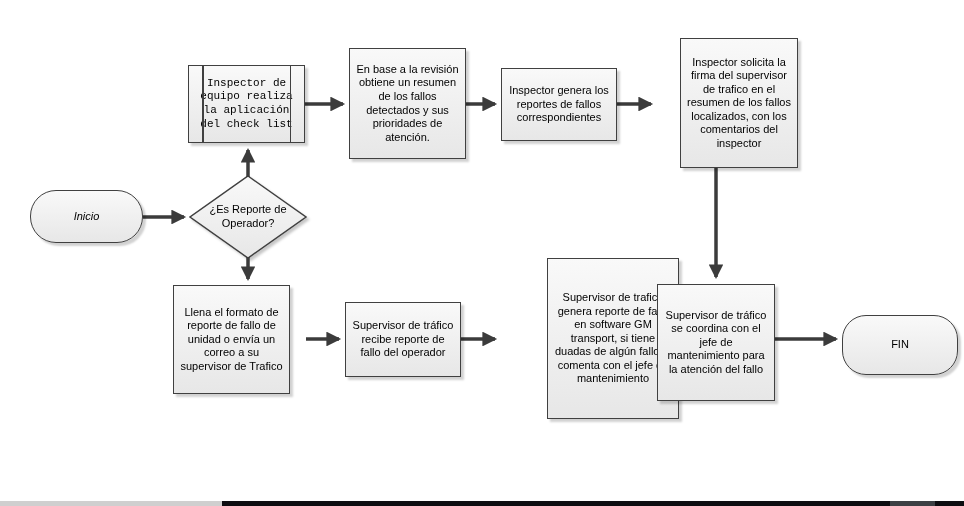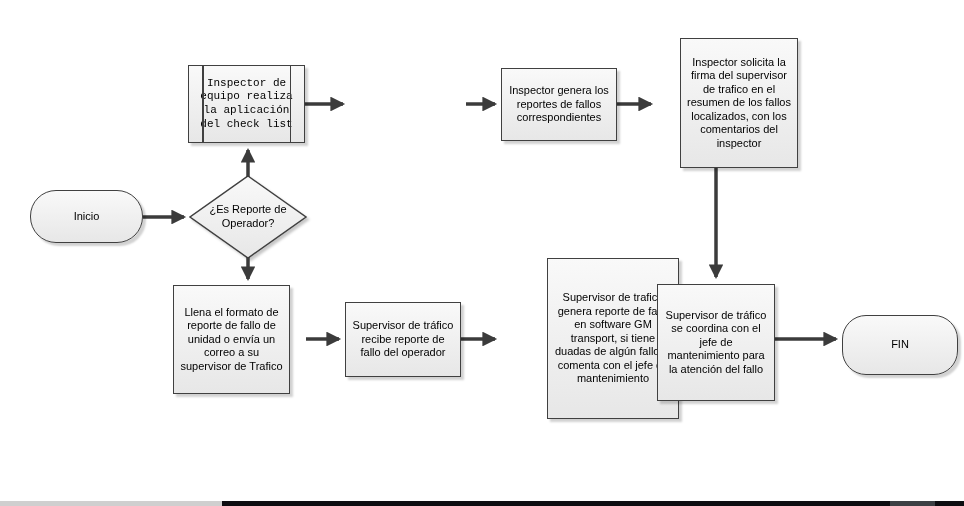--- a/index.html
+++ b/index.html
@@ -53,21 +53,21 @@
     display: flex;
     align-items: center;
     justify-content: center;
     text-align: center;
     font-size: 11px;
     line-height: 1.23;
     color: #000000;
     background: transparent;
   }
   
-  #node-inicio    { left: 30px;  top: 190px; width: 113px; height: 53px; }
+  #node-inicio    { left: 30px;  top: 190px; width: 113px; height: 53px; font-style: italic; }
   #node-checklist { left: 188px; top: 65px;  width: 117px; height: 78px; font-family: Liberation Mono, monospace; }
   #node-revision  { left: 349px; top: 48px;  width: 117px; height: 111px; }
   #node-reportes  { left: 501px; top: 68px;  width: 116px; height: 73px; }
   #node-firma     { left: 657px; top: 38px;  width: 118px; height: 130px; margin-left: 23px; }
   #node-formato   { left: 173px; top: 285px; width: 117px; height: 109px; }
   #node-recibe    { left: 345px; top: 302px; width: 116px; height: 75px; }
   #node-genera    { left: 501px; top: 258px; width: 132px; height: 161px; margin-left: 46px; }
   #node-coordina  { left: 657px; top: 284px; width: 118px; height: 117px; }
   #node-fin       { left: 842px; top: 315px; width: 116px; height: 60px; border-radius: 24px; }
   #node-decision-label { left: 192px; top: 194px; width: 112px; height: 46px; }
@@ -126,20 +126,23 @@
   <div class="diamond-label" id="node-decision-label">
     <span>¿Es Reporte de Operador?</span>
   </div>
 
   <div class="node predefined" id="node-checklist">
     <span class="side-bar left"></span>
     <span class="side-bar right"></span>
     <span>Inspector de equipo realiza la aplicación del check list</span>
   </div>
 
+  <div class="node" id="node-revision">
+    <span>En base a la revisión obtiene un resumen de los fallos detectados y sus prioridades de atención.</span>
+  </div>
   <div class="node" id="node-reportes">
     <span>Inspector genera los reportes de fallos correspondientes</span>
   </div>
   <div class="node" id="node-firma">
     <span>Inspector solicita la firma del supervisor de trafico en el resumen de los fallos localizados, con los comentarios del inspector</span>
   </div>
 
   <div class="node" id="node-formato">
     <span>Llena el formato de reporte de fallo de unidad o envía un correo a su supervisor de Trafico</span>
   </div>

